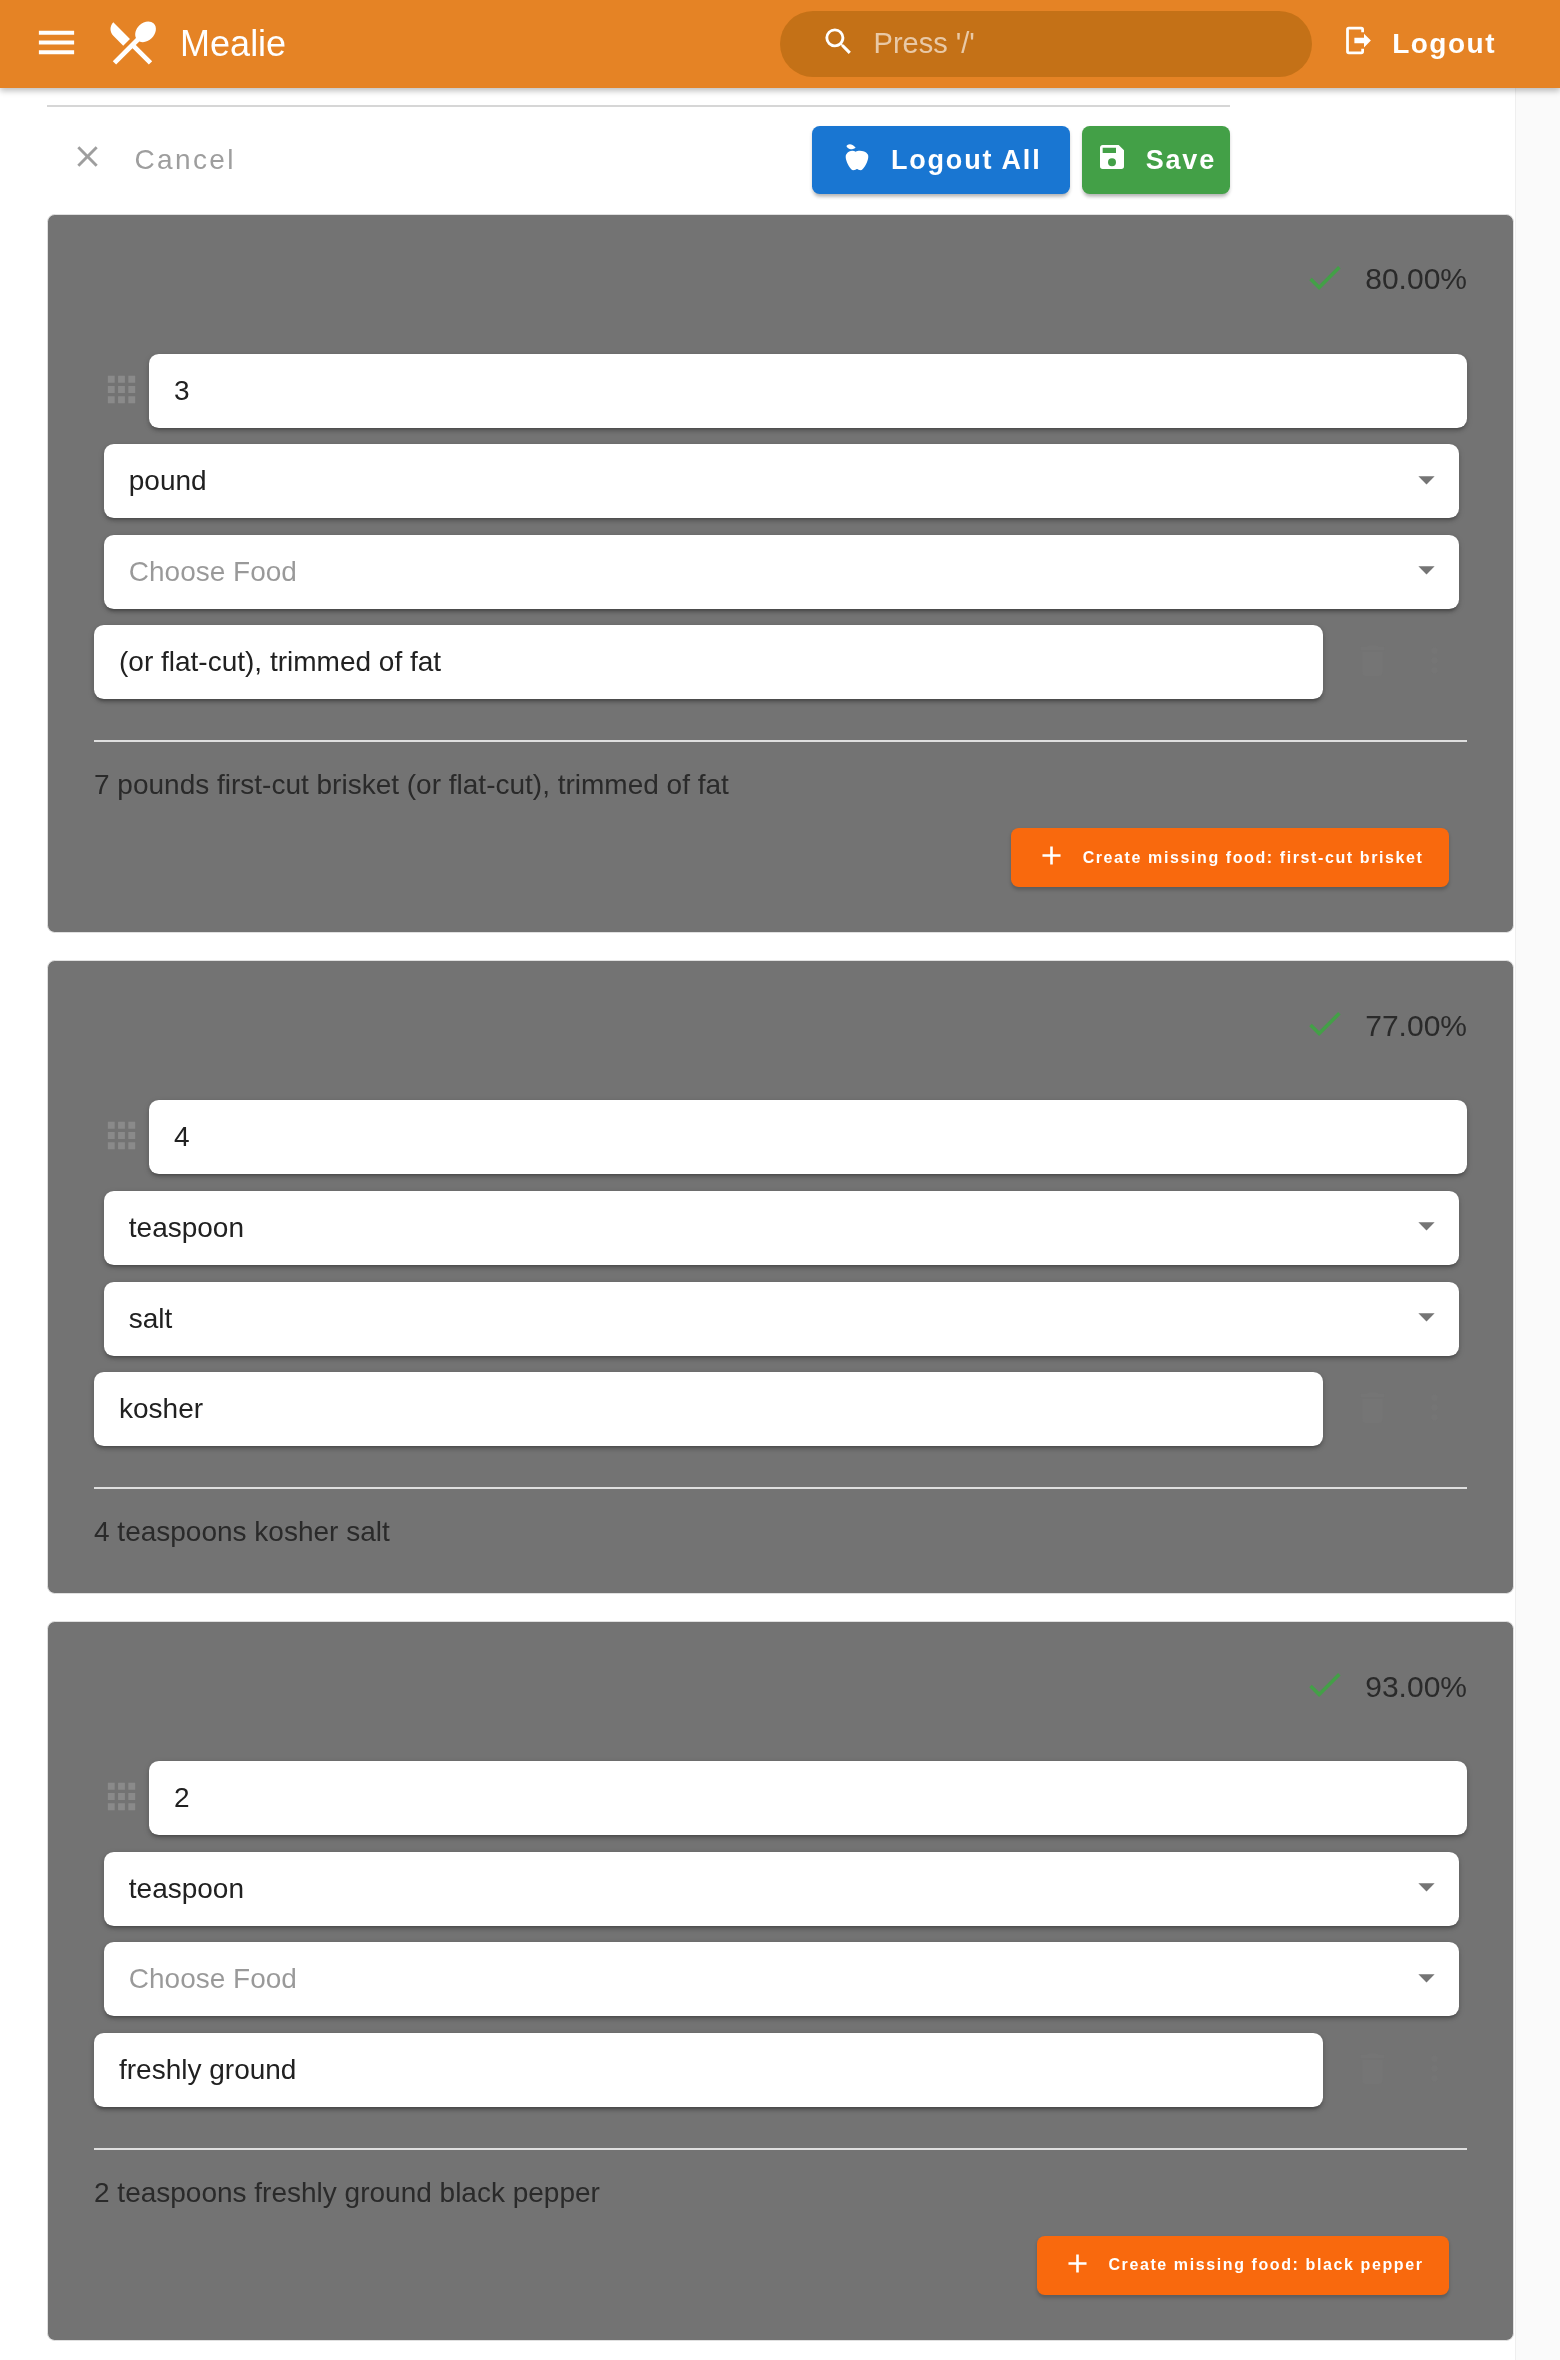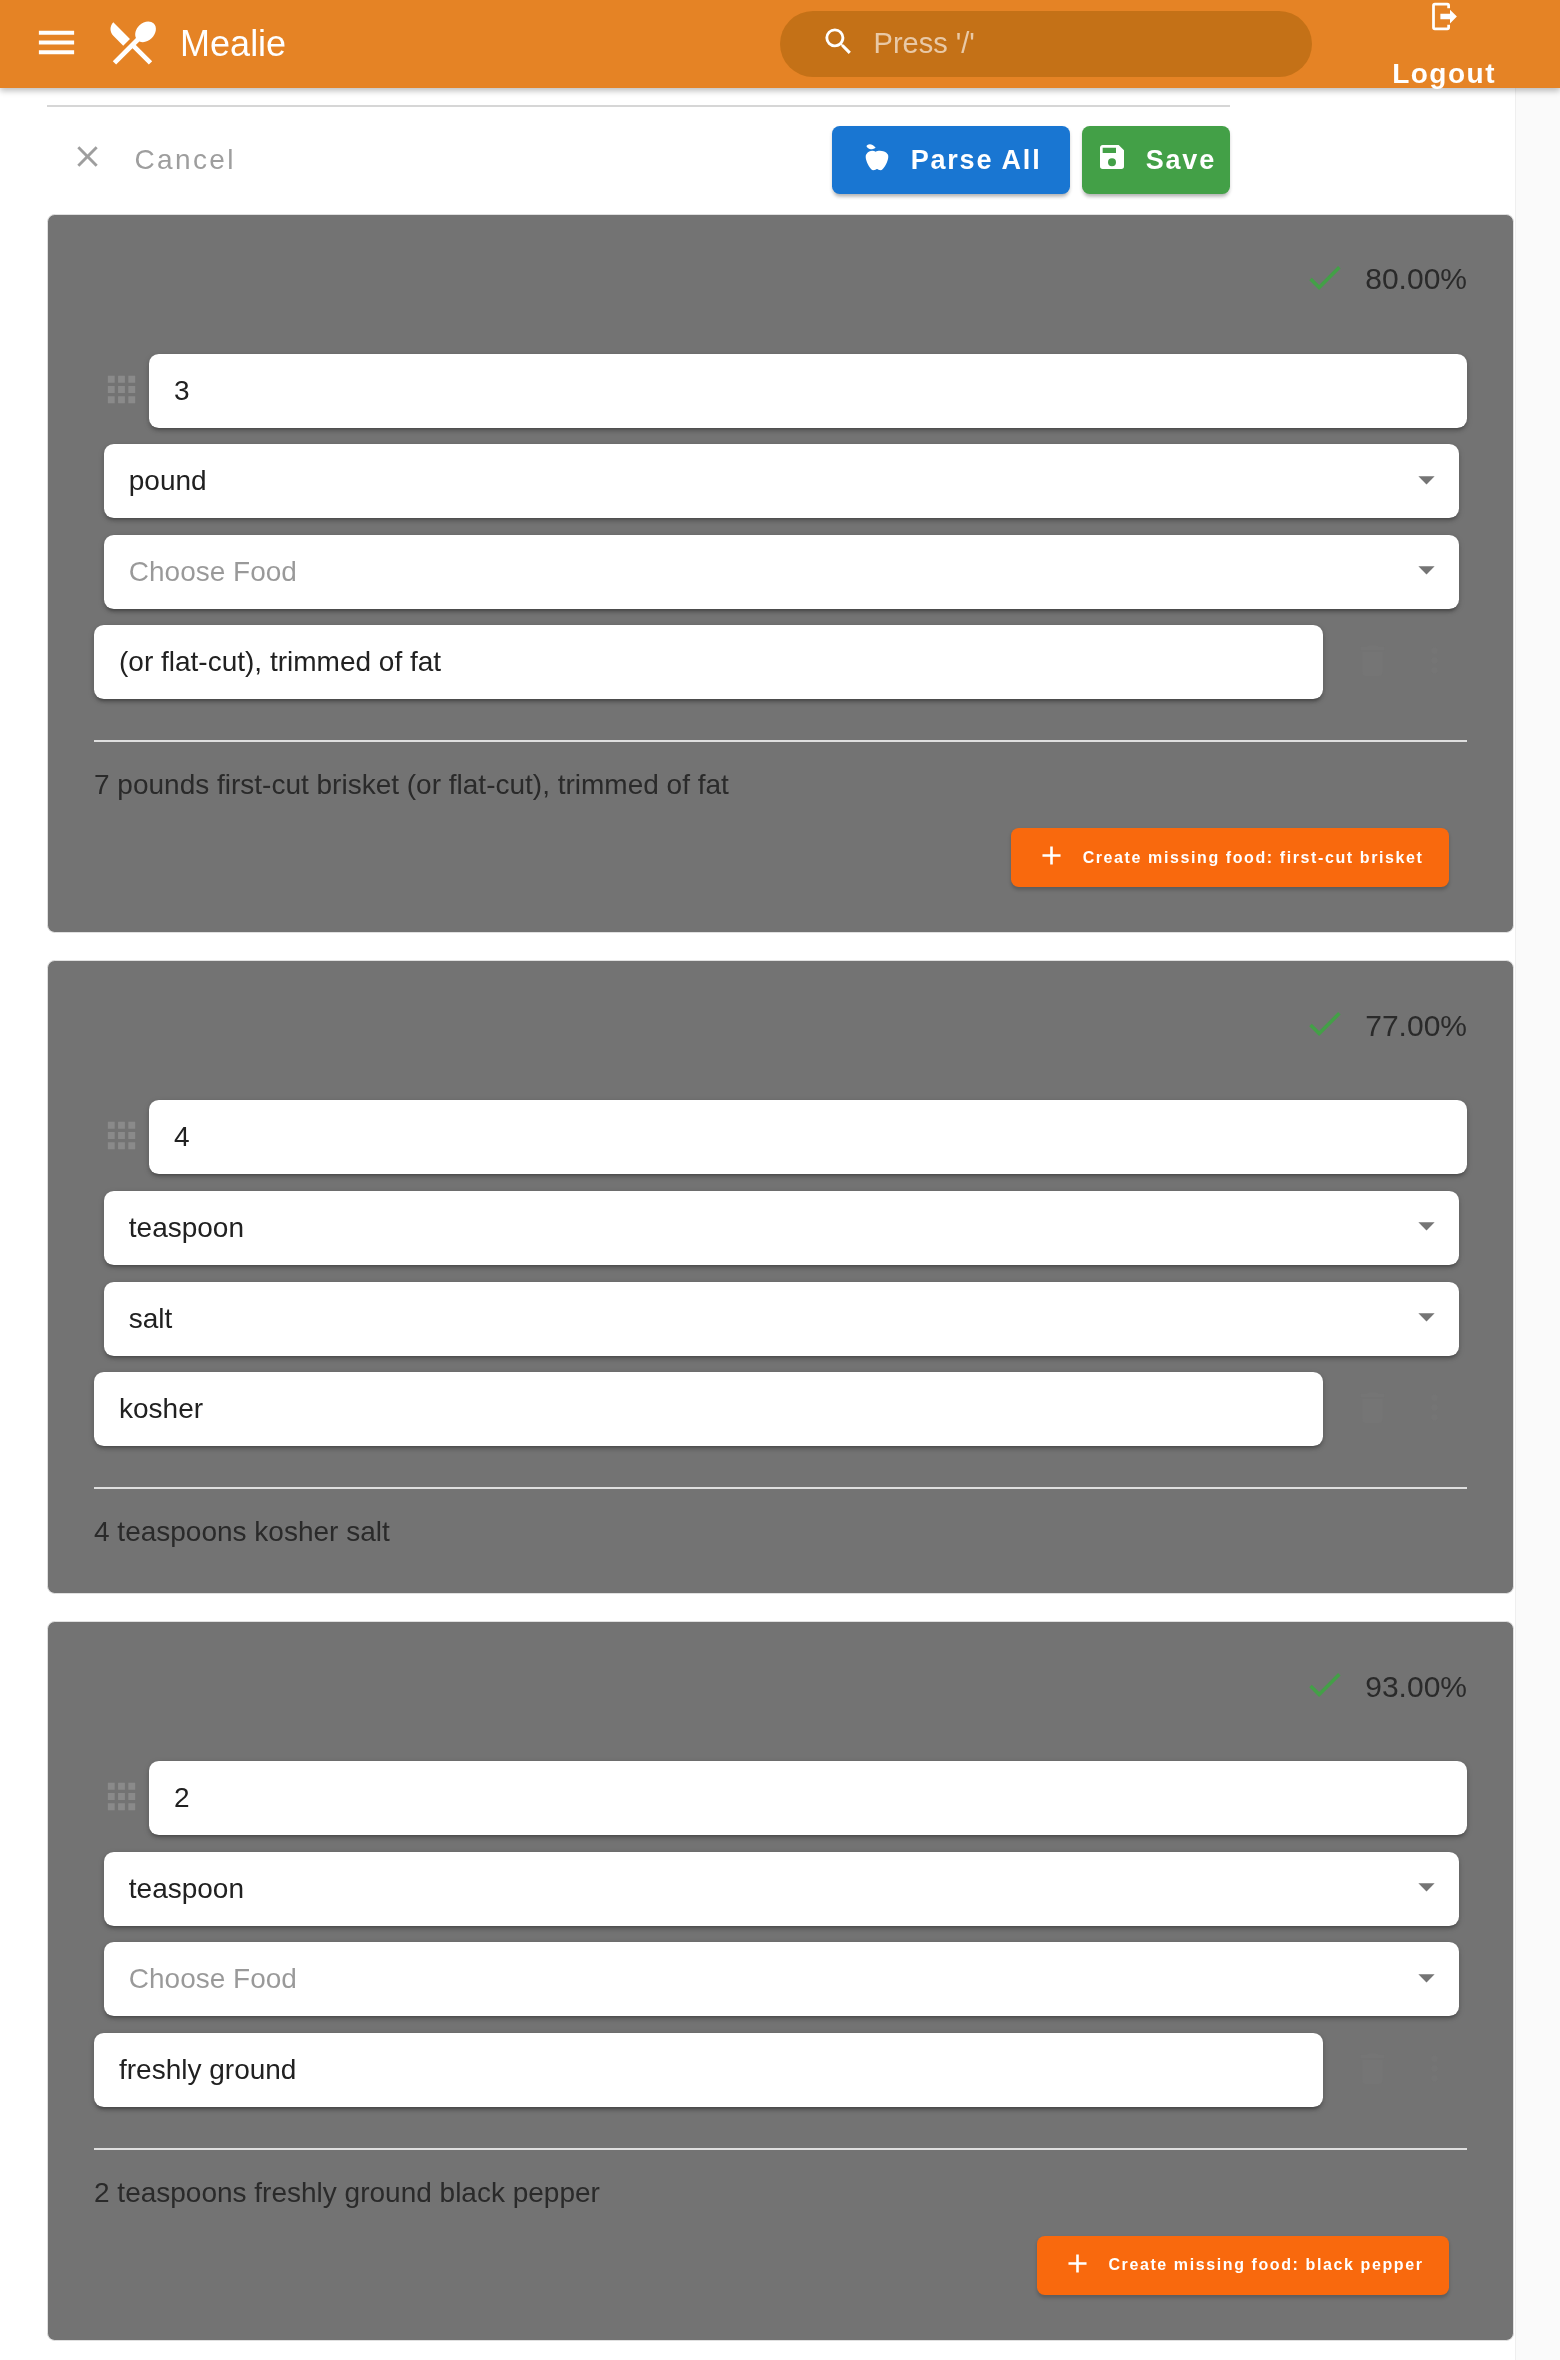--- a/index.html
+++ b/index.html
@@ -18,21 +18,21 @@
   .app-title { color:#fff; font-size:36px; margin-left:19.5px; font-weight:400; }
   .searchbar { position:absolute; left:780px; top:10.7px; width:532px; height:66px;
     background:#C47117; border-radius:33px; display:flex; align-items:center;
     padding:0 23.4px; }
   .searchbar svg { width:35px; height:35px; flex:none; margin-left:17.6px; }
   .searchbar input { flex:1; background:transparent; border:none; outline:none;
     margin-left:17.6px; font-size:29px; color:#fff;
     font-family:"Liberation Sans", sans-serif; }
   .searchbar input::placeholder { color:rgba(255,255,255,0.62); }
   .logout { position:absolute; right:64px; top:0; height:88px; display:flex;
-    align-items:center; gap:17.6px; background:none; border:none; cursor:pointer;flex-direction:column; }
+    align-items:center; gap:17.6px; background:none; border:none; cursor:pointer; }
   .logout svg { width:33px; height:33px; }
   .logout span { color:#fff; font-size:28px; font-weight:700; letter-spacing:1.5px; }
 
   
   .gutter { position:fixed; top:88px; right:0; width:45px; height:2272px;
     background:#FAFAFA; border-left:1px solid #EFEFEF; }
   .main { width:1230px; }
   .top-divider { margin:16.6px 0 0 47px; border-top:2px solid #D6D6D6; }
 
   .toolbar { display:flex; align-items:center; margin:0 0 0 47px; padding:19.5px 0;
@@ -148,21 +148,21 @@
       </span>
       <span>Cancel</span>
     </button>
     <div class="spacer"></div>
     <button class="btn parse-btn">
       <span>
         <svg viewBox="0 0 24 24">
             <path fill="#fff" d="M20,10C22,13 17,22 15,22C13,22 13,21 12,21C11,21 11,22 9,22C7,22 2,13 4,10C6,7 9,7 11,8V5C5.38,8.07 4.11,3.78 4.11,3.78C4.11,3.78 6.77,0.19 11,5V8C13,7 18,7 20,10Z"></path>
           </svg>
       </span>
-      <span>Parse All</span>
+      <span>Logout All</span>
     </button>
     <button class="btn save-btn">
       <span>
         <svg viewBox="0 0 24 24">
             <path fill="#fff" d="M15,9H5V5H15M12,19A3,3 0 0,1 9,16A3,3 0 0,1 12,13A3,3 0 0,1 15,16A3,3 0 0,1 12,19M17,3H5C3.89,3 3,3.9 3,5V19A2,2 0 0,0 5,21H19A2,2 0 0,0 21,19V7L17,3Z"></path>
           </svg>
       </span>
       <span>Save</span>
     </button>
   </div>

